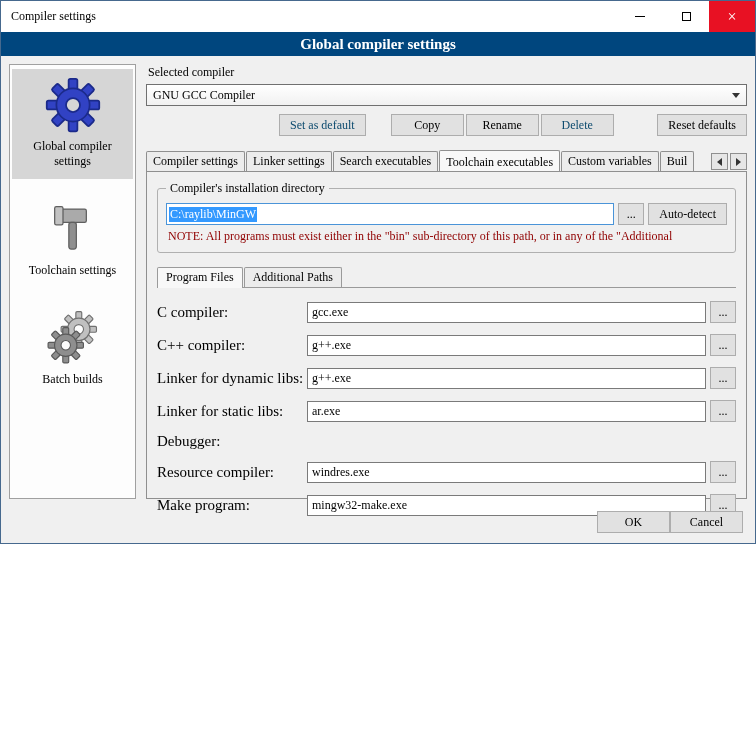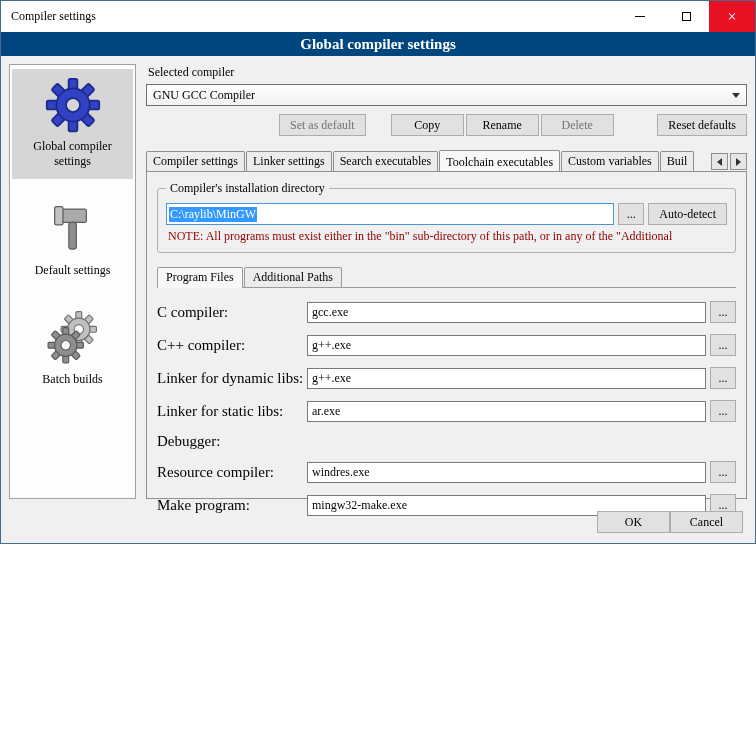--- a/index.html
+++ b/index.html
@@ -44,21 +44,21 @@
   .combo { height:22px; border:1px solid #707070; background:linear-gradient(#ffffff,#f1f1f1);
            display:flex; align-items:center; padding:0 2px 0 6px; font-size:12px; }
   .combo-arrow { margin-left:auto; width:17px; display:flex; justify-content:center; }
   .tri-down { width:0; height:0; border-left:4px solid transparent; border-right:4px solid transparent; border-top:5px solid #333; }
   .tri-left { width:0; height:0; border-top:4px solid transparent; border-bottom:4px solid transparent; border-right:5px solid #333; }
   .tri-right { width:0; height:0; border-top:4px solid transparent; border-bottom:4px solid transparent; border-left:5px solid #333; }
 
   .btn { height:22px; min-width:73px; border:1px solid #adadad; background:#e1e1e1;
          font-size:12px; padding:0 10px; display:inline-flex; align-items:center; justify-content:center;
          white-space:nowrap; font-family:inherit; cursor:default; }
-  .btn.disabled { color:#737373;text-align:center; }
+  .btn.disabled { color:#0c4a6e;text-align:center; }
   .btn-row { display:flex; margin-top:8px; }
   .b-setdefault { margin-left:133px; }
   .b-copy { margin-left:25px; }
   .b-rename { margin-left:2px; }
   .b-delete { margin-left:2px; }
   .b-reset { margin-left:auto; }
 
   
   .tabstrip { display:flex; align-items:flex-end; margin-top:14px; }
   .tabs-scroll { flex:1; display:flex; align-items:flex-end; overflow:hidden; }
@@ -161,21 +161,21 @@
       <div class="side-item">
         <span class="side-icon">
           <svg width="50" height="56" viewBox="0 0 60 64">
             <g stroke="#5f5f5f" stroke-width="1.5">
               <rect x="12" y="8" width="34" height="16" rx="2" fill="#aaaaaa"></rect>
               <rect x="8" y="5" width="10" height="22" rx="2" fill="#c2c2c2"></rect>
               <rect x="25" y="24" width="9" height="32" rx="3" fill="#8f8f8f"></rect>
             </g>
           </svg>
         </span>
-        <span>Default settings</span>
+        <span>Toolchain settings</span>
       </div>
       <div class="side-item">
         <span class="side-icon">
           <svg width="58" height="56" viewBox="0 0 80 76">
             <use href="#sym-gear" x="22" y="0" width="52" height="52" fill="#c0c0c0" stroke="#707070" stroke-width="2"></use>
             <circle cx="48" cy="26" r="6.5" fill="#fdfdfd" stroke="#707070" stroke-width="1.5"></circle>
             <use href="#sym-gear" x="4" y="22" width="52" height="52" fill="#8e8e8e" stroke="#5a5a5a" stroke-width="2"></use>
             <circle cx="30" cy="48" r="6.5" fill="#fdfdfd" stroke="#5a5a5a" stroke-width="1.5"></circle>
           </svg>
         </span>

